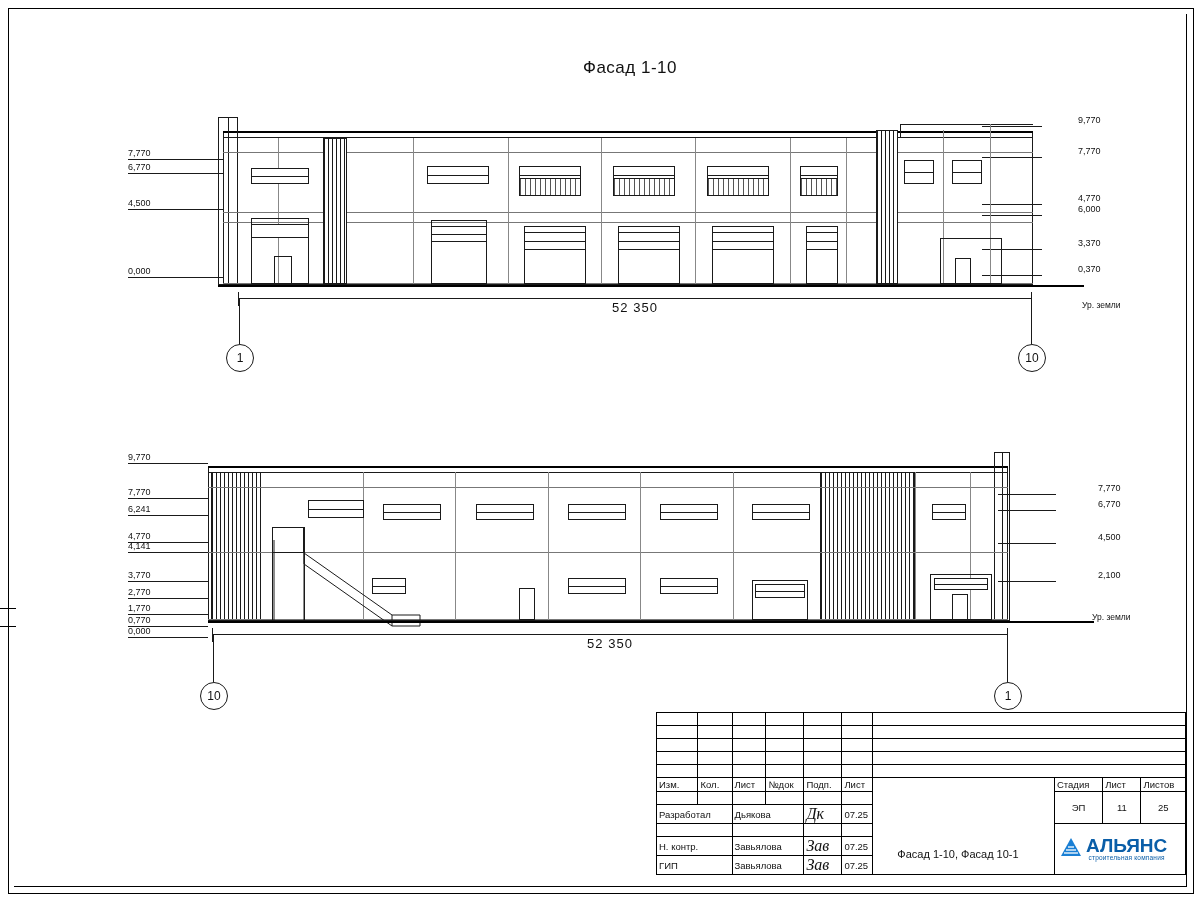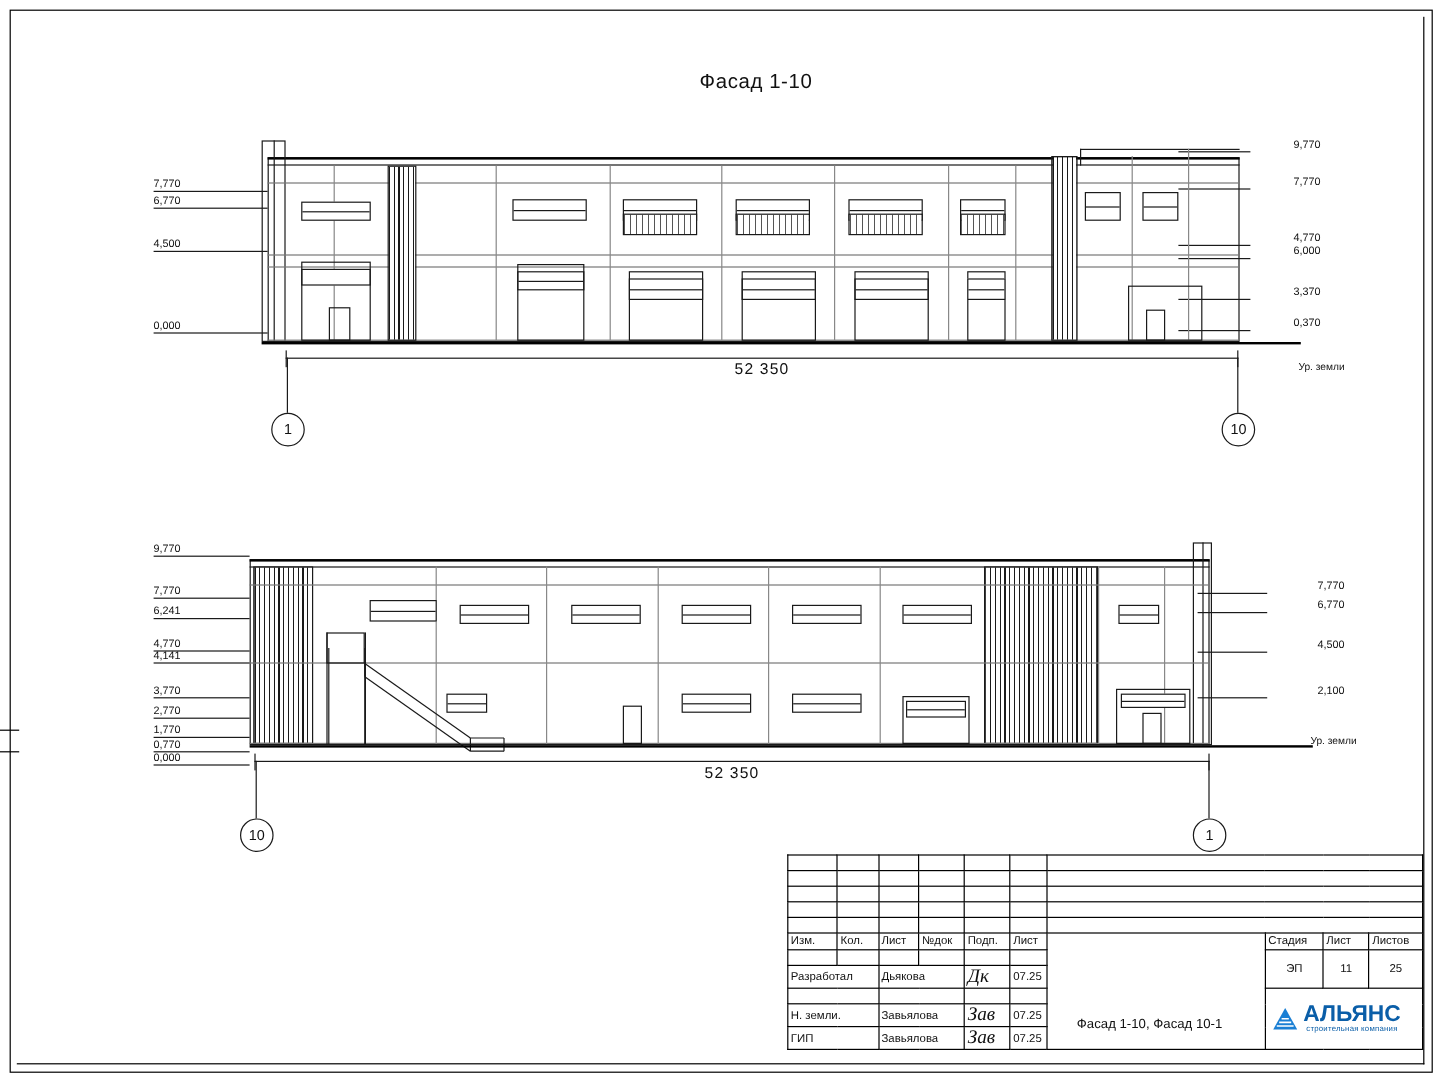--- a/index.html
+++ b/index.html
@@ -419,36 +419,36 @@
       <td colspan="2">Дьякова</td>
       <td class="sig">Дк</td>
       <td>07.25</td>
     </tr>
     <tr class="tbl-empty">
       <td colspan="2"></td>
           <td colspan="2"></td>
           <td></td>
           <td></td>
       <td rowspan="3" colspan="3" style="text-align:center;vertical-align:middle;">
-        <div style="display:flex;align-items:flex-end;justify-content:flex-start;gap:3px;padding-left:2px;">
+        <div style="display:flex;align-items:flex-start;justify-content:flex-start;gap:3px;padding-left:2px;">
           <svg width="24" height="24" viewBox="0 0 24 24">
             <polygon points="12,2 22,20 2,20" fill="#1a7fd4"></polygon>
             <polyline points="5,17 19,17" stroke="#fff" stroke-width="1.3"></polyline>
             <polyline points="7,14 17,14" stroke="#fff" stroke-width="1.3"></polyline>
             <polyline points="9,11 15,11" stroke="#fff" stroke-width="1.3"></polyline>
           </svg>
           <span class="logo-text">
             <span class="lt1" style="display:block;">АЛЬЯНС</span>
             <span class="lt2" style="display:block;">строительная компания</span>
           </span>
         </div>
       </td>
     </tr>
     <tr>
-      <td colspan="2" style="height:15px;">Н. земли.</td>
+      <td colspan="2" style="height:15px;">Н. контр.</td>
       <td colspan="2">Завьялова</td>
       <td class="sig">Зав</td>
       <td>07.25</td>
     </tr>
     <tr>
       <td colspan="2" style="height:15px;">ГИП</td>
       <td colspan="2">Завьялова</td>
       <td class="sig">Зав</td>
       <td>07.25</td>
     </tr>

